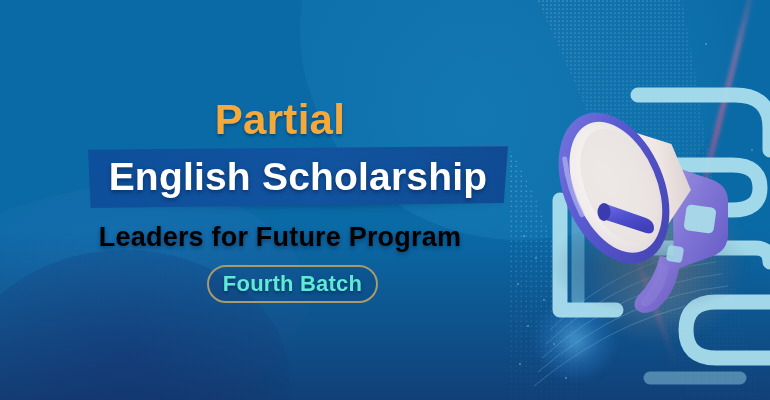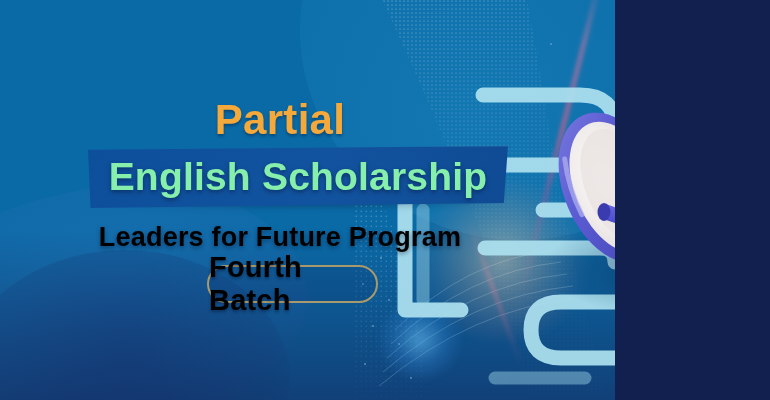--- a/index.html
+++ b/index.html
@@ -7,21 +7,21 @@
     margin: 0;
     padding: 0;
     background: #12204f;
   }
   body {
     font-family: "Liberation Sans", sans-serif;
   }
 
   .banner {
     position: relative;
-    width: 615px;
+    width: 770px;
     height: 400px;
     overflow: hidden;
     
     background:
       linear-gradient(165deg,
         #0d77b4 0%,
         #0a6ba8 18%,
         #0a5f9c 32%,
         #0d4f8d 48%,
         #143f7d 62%,
@@ -203,21 +203,21 @@
     box-shadow: inset 0 1px 0 rgba(255,255,255,0.06);
   }
   .band-text {
     position: absolute;
     inset: 0;
     display: flex;
     align-items: center;
     justify-content: center;
     font-size: 39px;
     font-weight: bold;
-    color: #86efac;
+    color: #ffffff;
     letter-spacing: 0.2px;
     text-shadow: 0 2px 4px rgba(4,20,50,0.5);
     padding-bottom: 1px;
   }
 
   .subtitle {
     position: absolute;
     left: 0;
     top: 222px;
     width: 560px;
@@ -237,23 +237,23 @@
     height: 38px;
     border: 2px solid #a89a6c;
     border-radius: 19px;
     display: flex;
     align-items: center;
     justify-content: center;
     box-sizing: border-box;
     background: rgba(14,50,110,0.22);
   }
   .batch-pill-label {
-    font-size: 29px;
+    font-size: 22px;
     font-weight: bold;
-    color: #000000;
+    color: #5eead4;
     letter-spacing: 0.2px;
     text-shadow: 0 2px 3px rgba(4,20,50,0.45);
   }
 </style>
 </head>
 <body>
 
 <div class="banner">
 
   <div class="bg-layer">

